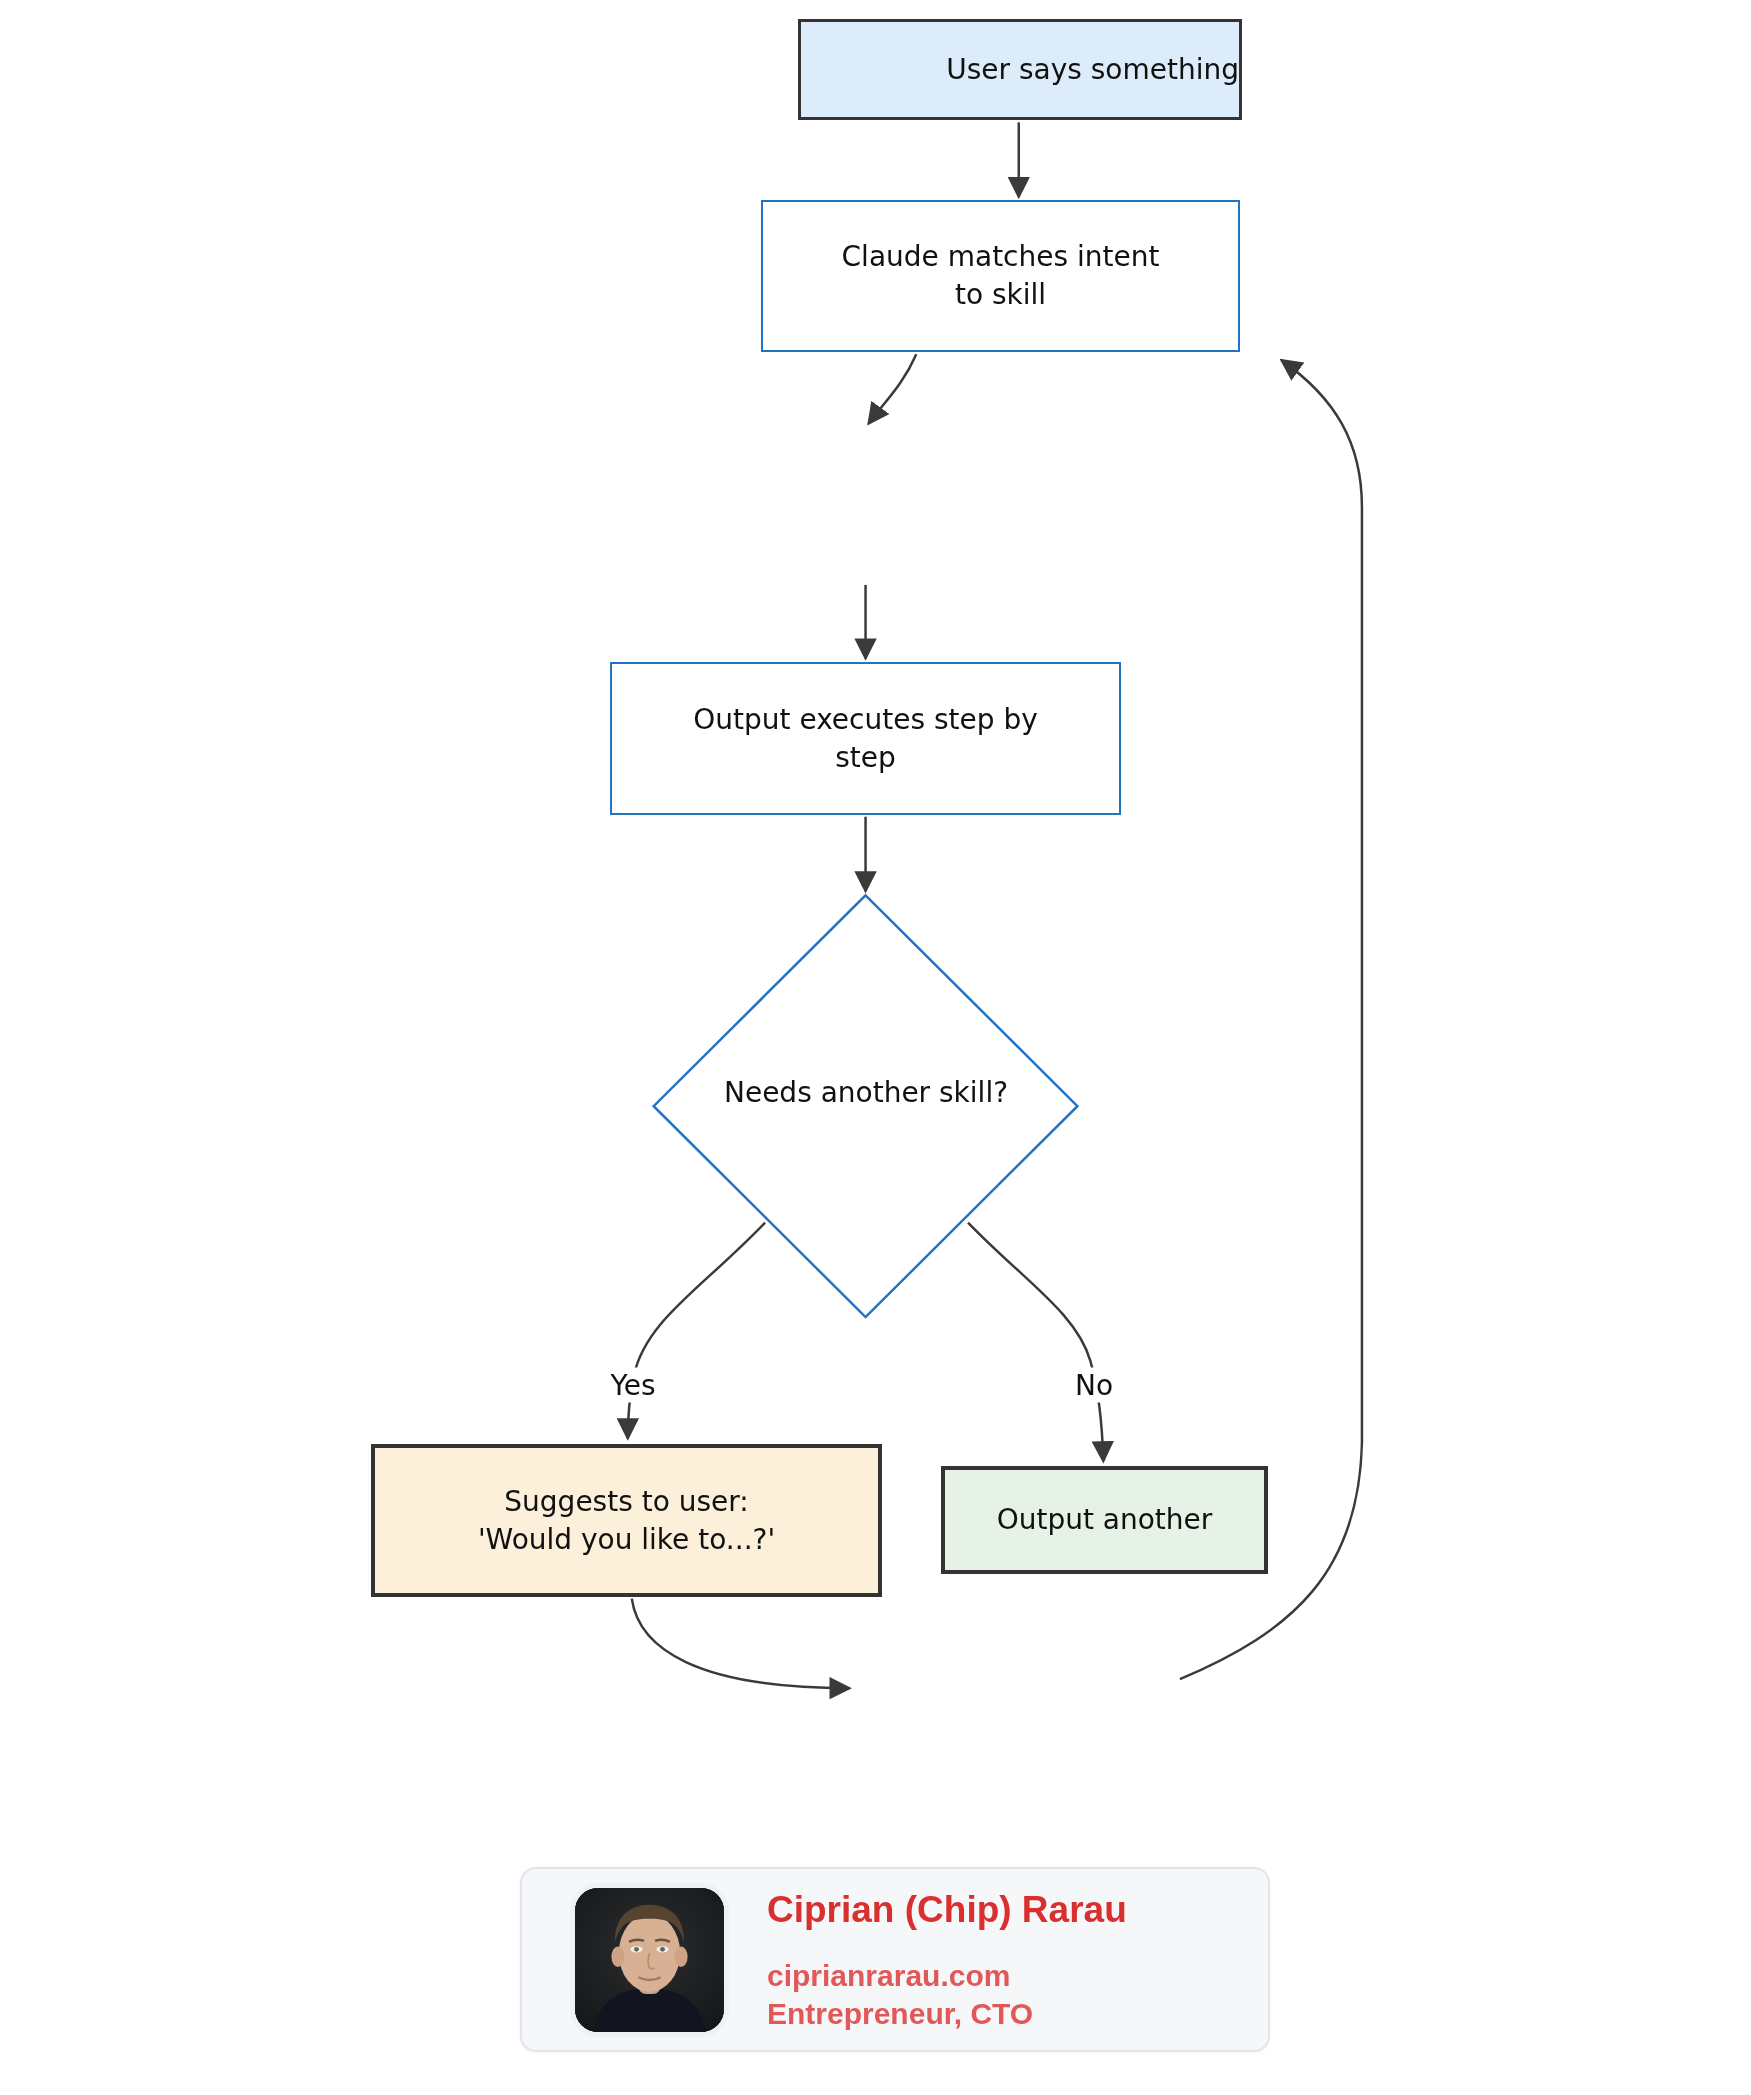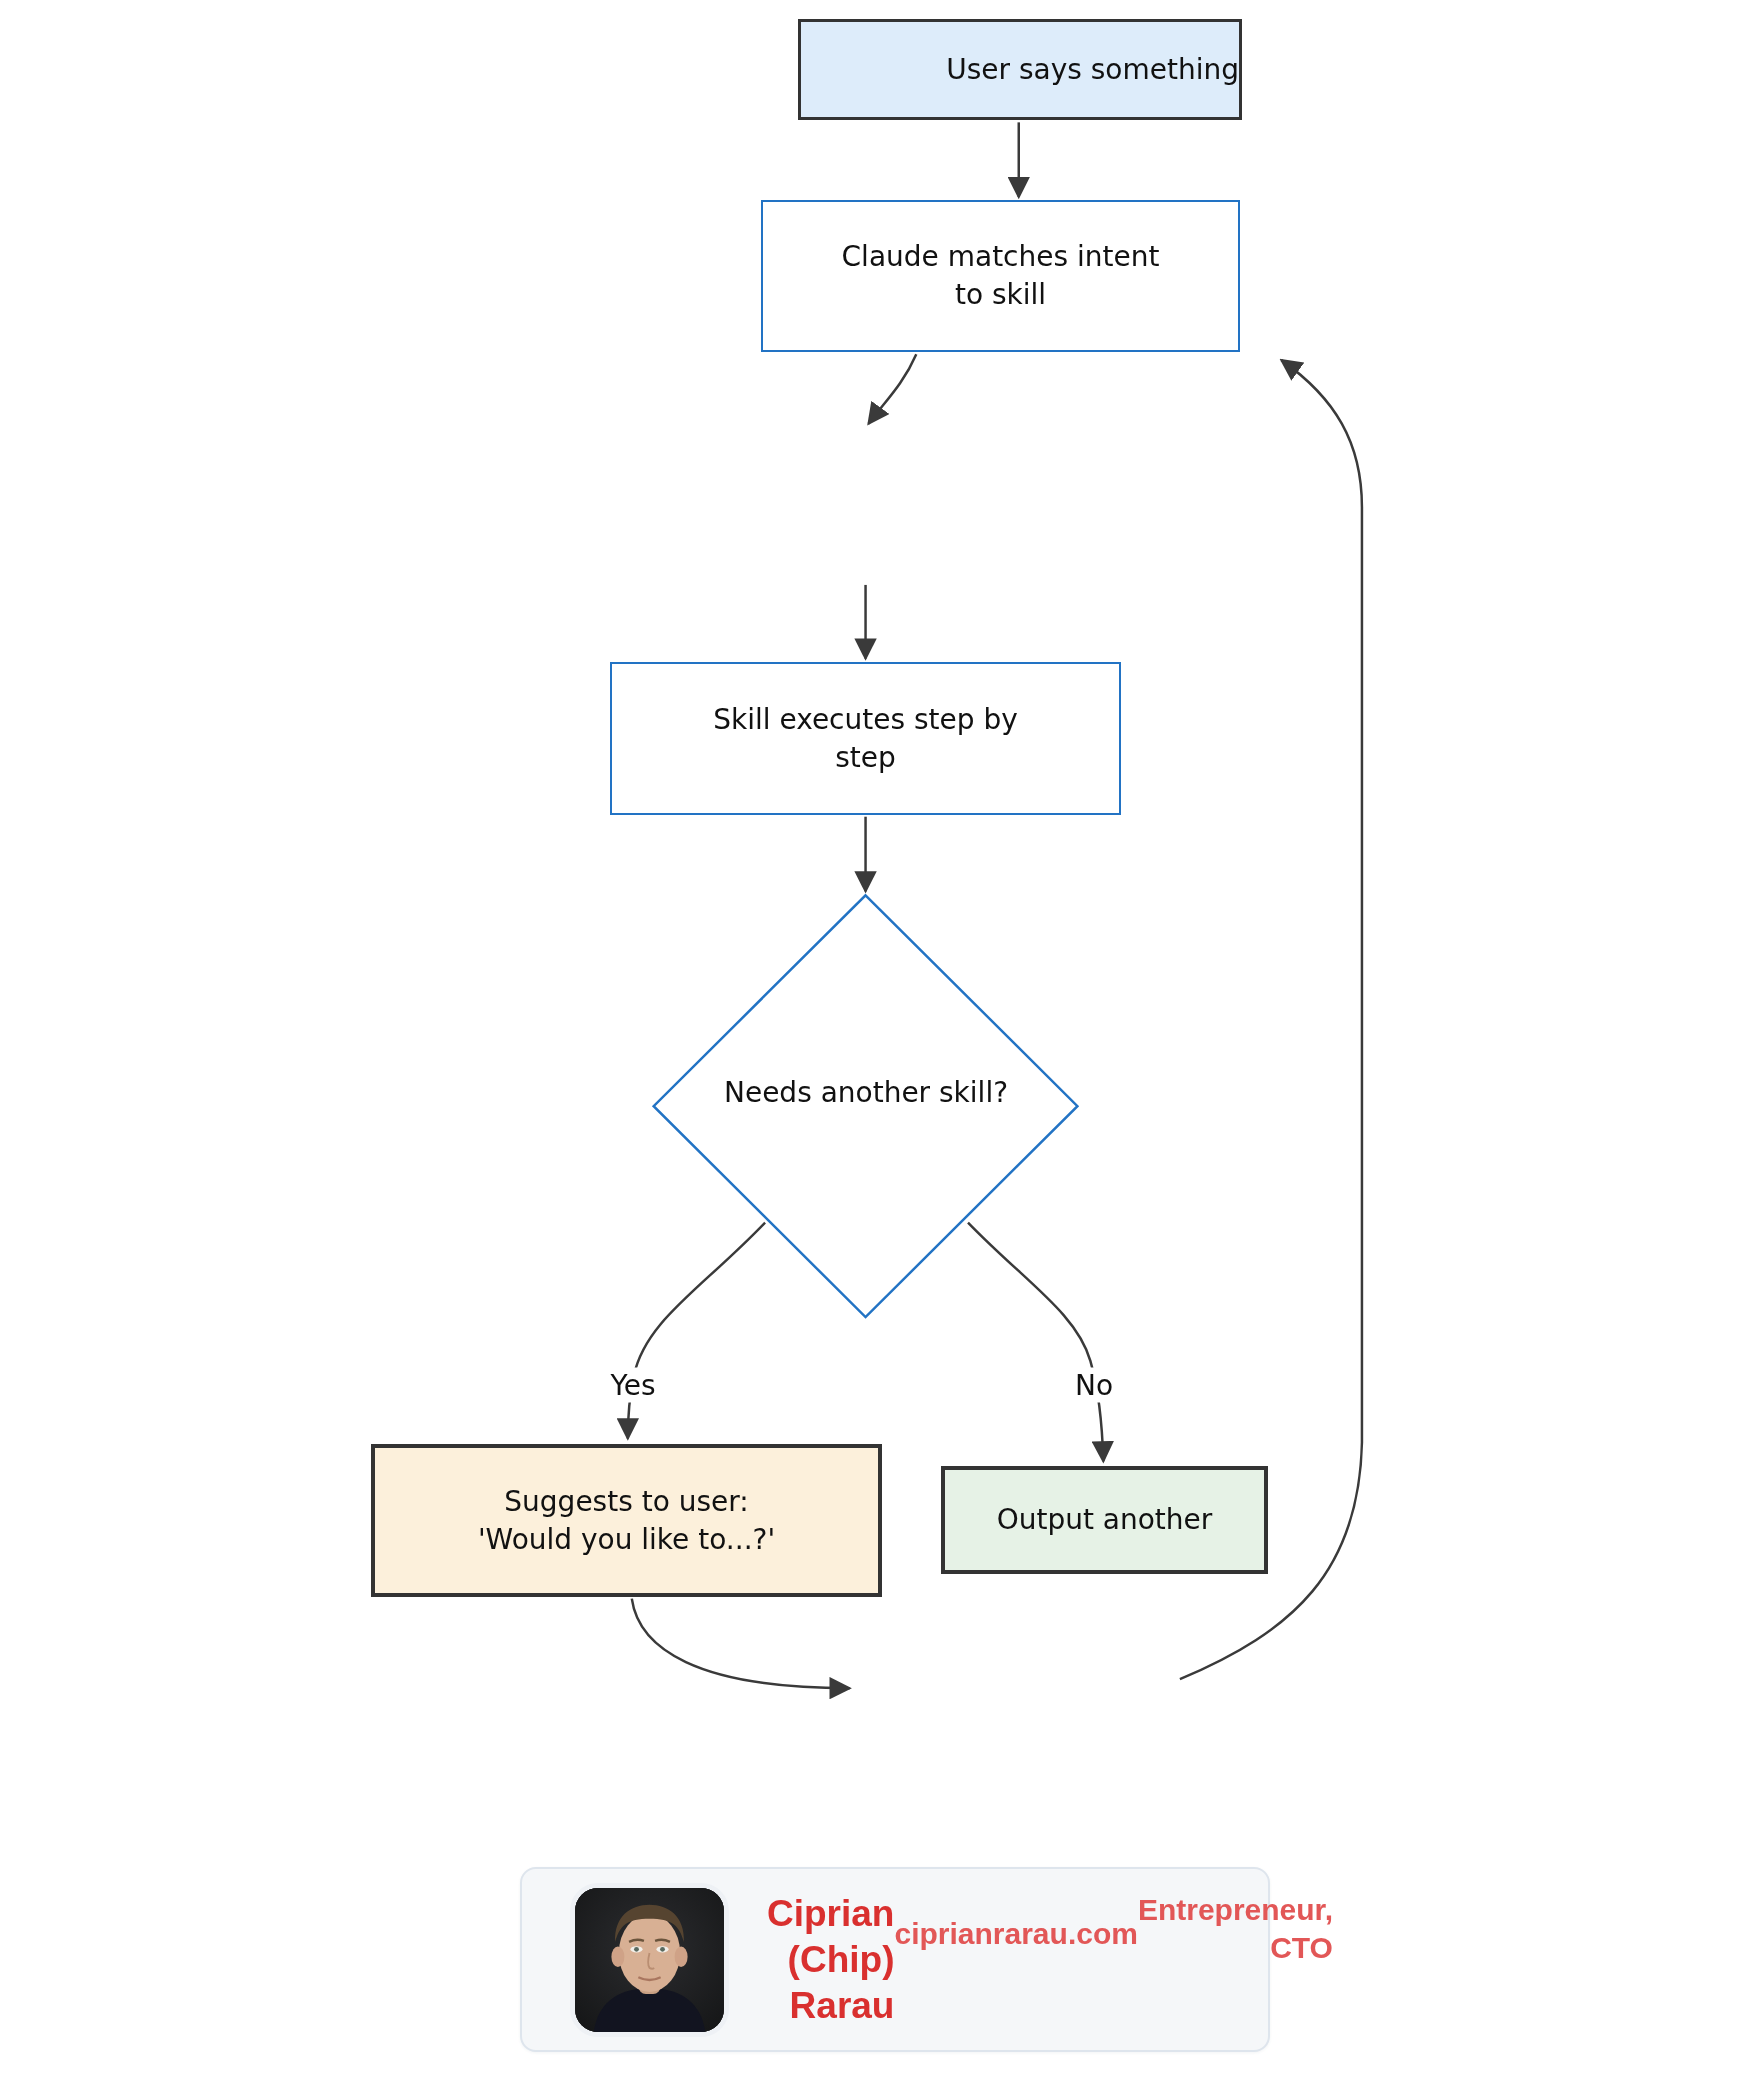--- a/index.html
+++ b/index.html
@@ -57,21 +57,21 @@
     display:flex;align-items:center;z-index:2;
     box-shadow:0 1px 3px rgba(40,60,90,0.06);
     font-family:"Liberation Sans",sans-serif;
   }
   .avatar{
     box-sizing:border-box;width:159px;height:154px;margin-left:48px;
     border-radius:28px;border:5px solid #eef1f5;overflow:hidden;
     background:#1b1c1e;flex:0 0 auto;
   }
   .avatar svg{display:block;width:100%;height:100%;}
-  .card-text{margin-left:38px;display:flex;flex-direction:row;text-align:right;}
+  .card-text{margin-left:38px;display:flex;flex-direction:column;}
   .card-name{font-size:37px;font-weight:bold;color:var(--name-red);line-height:46px;}
   .card-site{font-size:30px;font-weight:bold;color:var(--sub-red);line-height:38px;margin-top:24px;}
   .card-role{font-size:30px;font-weight:bold;color:var(--sub-red);line-height:38px;}
 </style>
 </head>
 <body>
 
 <div class="canvas">
 
   <svg class="edges" viewBox="0 0 1760 2106" xmlns="http://www.w3.org/2000/svg">
@@ -99,21 +99,21 @@
     <span class="ln">User says something</span>
   </div>
 
   <div class="node blue-box" id="n-claude-matches">
     <span class="ln">Claude matches intent</span>
     <span class="ln">to skill</span>
   </div>
 
 
   <div class="node blue-box" id="n-skill-executes">
-    <span class="ln">Skill executes step by</span>
+    <span class="ln">Output executes step by</span>
     <span class="ln">step</span>
   </div>
 
   <div class="diamond-label" id="lbl-diamond">Needs another skill?</div>
 
   <div class="edge-label" id="lbl-yes">Yes</div>
   <div class="edge-label" id="lbl-no">No</div>
 
   <div class="node cream-box" id="n-suggests">
     <span class="ln">Suggests to user:</span>

